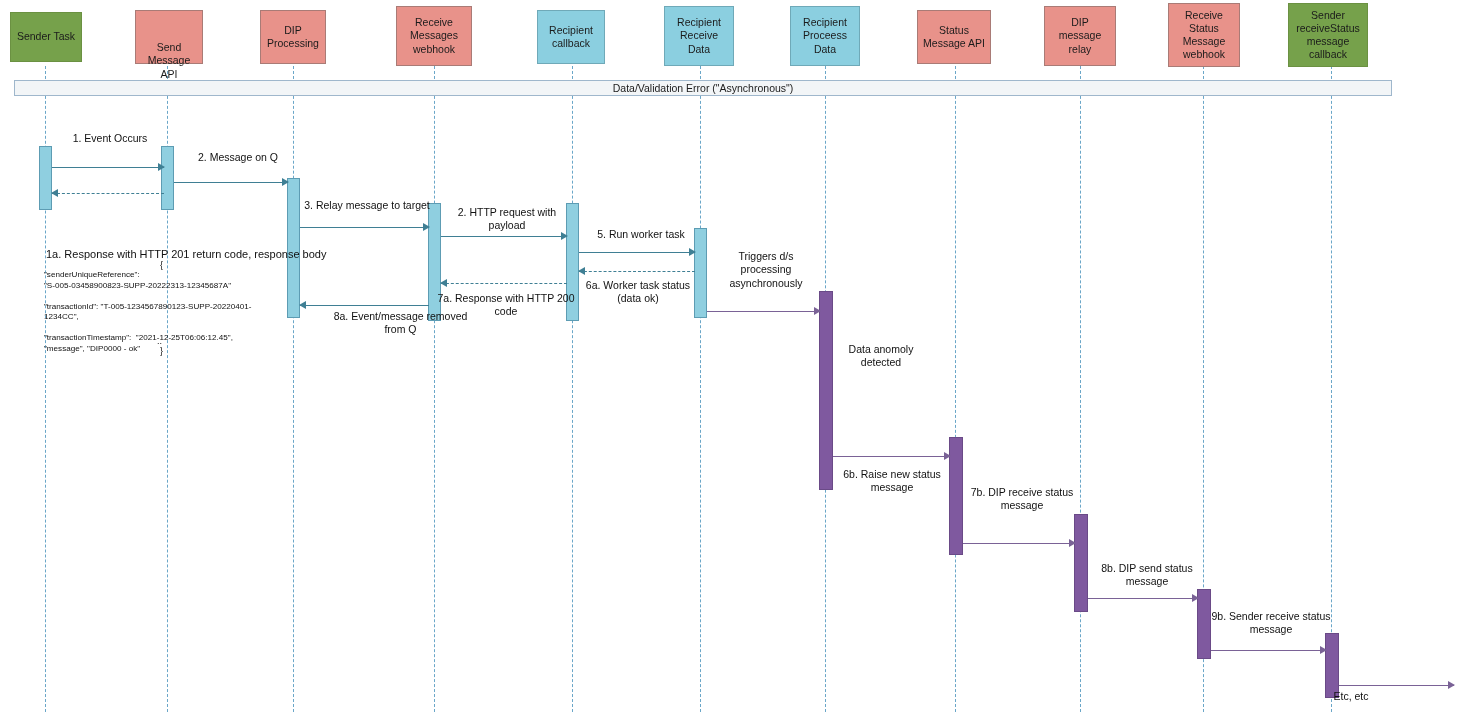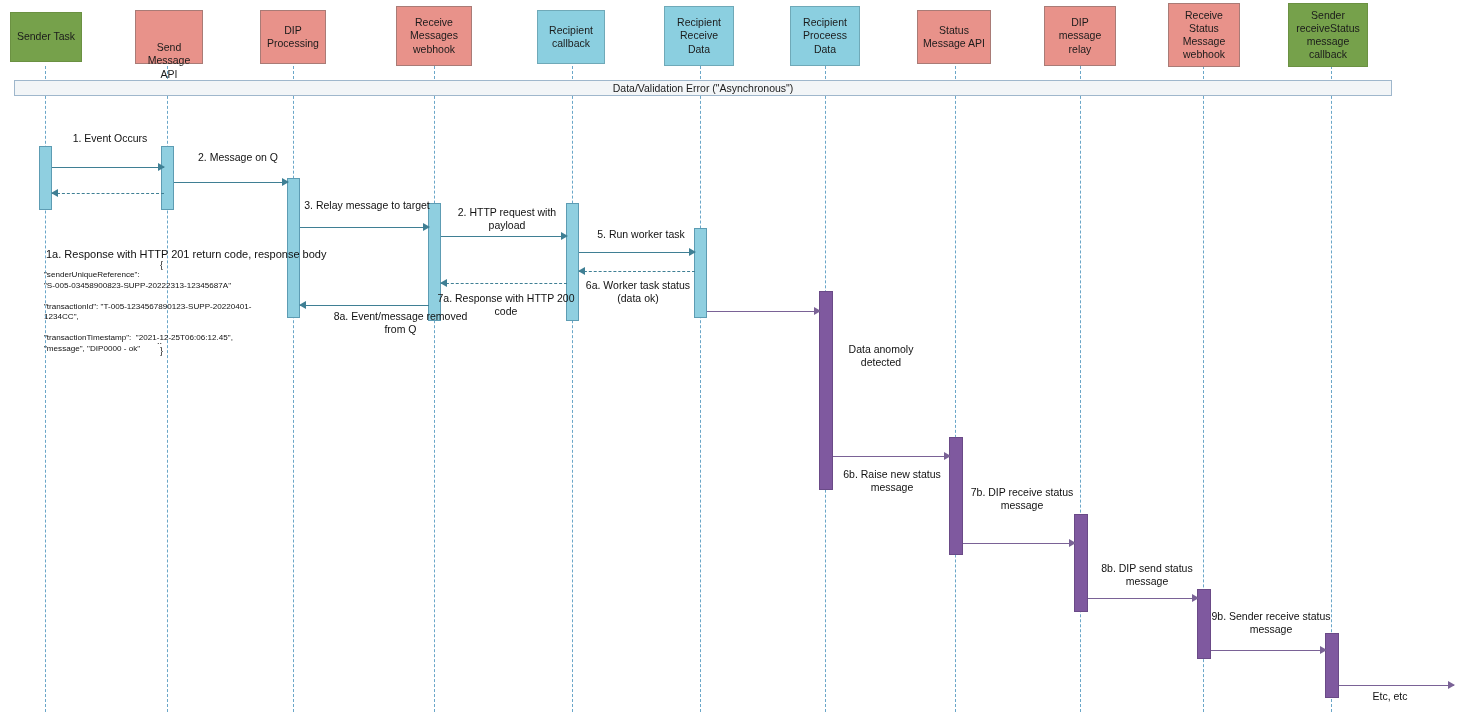--- a/index.html
+++ b/index.html
@@ -236,20 +236,21 @@
     <div class="msg-label" style="left: 436px; top: 292px; width: 140px;">7a. Response with HTTP 200 code</div>
     <div class="arrow solid-blue to-left" style="left: 300px; top: 305px; width: 129px;">
       <div class="shaft"></div>
       <div class="head"></div>
     </div>
     <div class="msg-label" style="left: 292px; top: 310px; width: 145px; margin-left: 36px;">8a. Event/message removed from Q</div>
     <div class="arrow solid-purple to-right" style="left: 707px; top: 311px; width: 113px;">
       <div class="shaft"></div>
       <div class="head"></div>
     </div>
+    <div class="msg-label" style="left: 713px; top: 250px; width: 106px;">Triggers d/s processing asynchronously</div>
     <div class="arrow solid-purple to-right" style="left: 833px; top: 456px; width: 117px;">
       <div class="shaft"></div>
       <div class="head"></div>
     </div>
     <div class="msg-label" style="left: 833px; top: 468px; width: 118px;">6b. Raise new status message</div>
     <div class="arrow solid-purple to-right" style="left: 963px; top: 543px; width: 112px;">
       <div class="shaft"></div>
       <div class="head"></div>
     </div>
     <div class="msg-label" style="left: 963px; top: 486px; width: 118px;">7b. DIP receive status message</div>
@@ -260,21 +261,21 @@
     <div class="msg-label" style="left: 1088px; top: 562px; width: 118px;">8b. DIP send status message</div>
     <div class="arrow solid-purple to-right" style="left: 1211px; top: 650px; width: 115px;">
       <div class="shaft"></div>
       <div class="head"></div>
     </div>
     <div class="msg-label" style="left: 1211px; top: 610px; width: 120px;">9b. Sender receive status message</div>
     <div class="arrow solid-purple to-right" style="left: 1339px; top: 685px; width: 115px;">
       <div class="shaft"></div>
       <div class="head"></div>
     </div>
-    <div class="msg-label" style="left: 1355px; top: 690px; width: 70px;">Etc, etc</div>
+    <div class="msg-label" style="left: 1316px; top: 690px; width: 70px;">Etc, etc</div>
     <div class="msg-label" style="left: 838px; top: 343px; width: 86px;">Data anomoly detected</div>
     <div class="json-title" style="left: 46px; top: 248px;">1a. Response with HTTP 201 return code, response body</div>
     <div class="json-brace" style="left: 160px; top: 260px;">{</div>
     <div class="json-block" style="left: 44px; top: 270px;">"senderUniqueReference":
 "S-005-03458900823-SUPP-20222313-12345687A"
 
 "transactionId": "T-005-1234567890123-SUPP-20220401-
 1234CC",
 
 "transactionTimestamp":  "2021-12-25T06:06:12.45",

